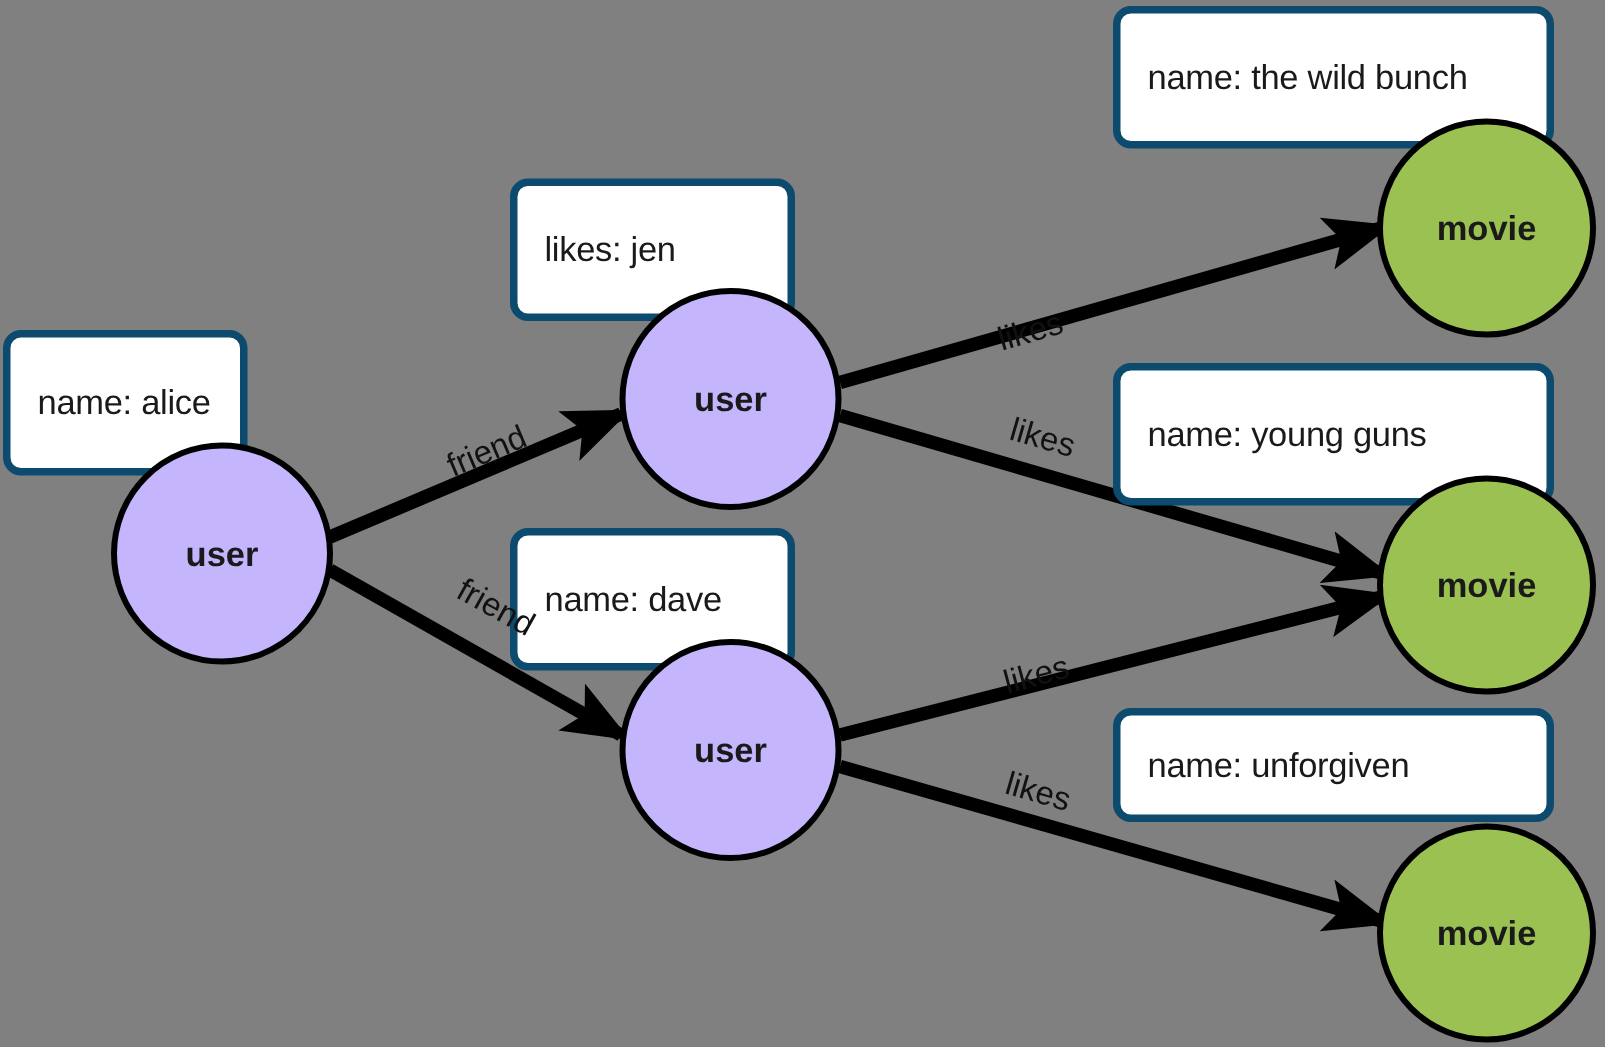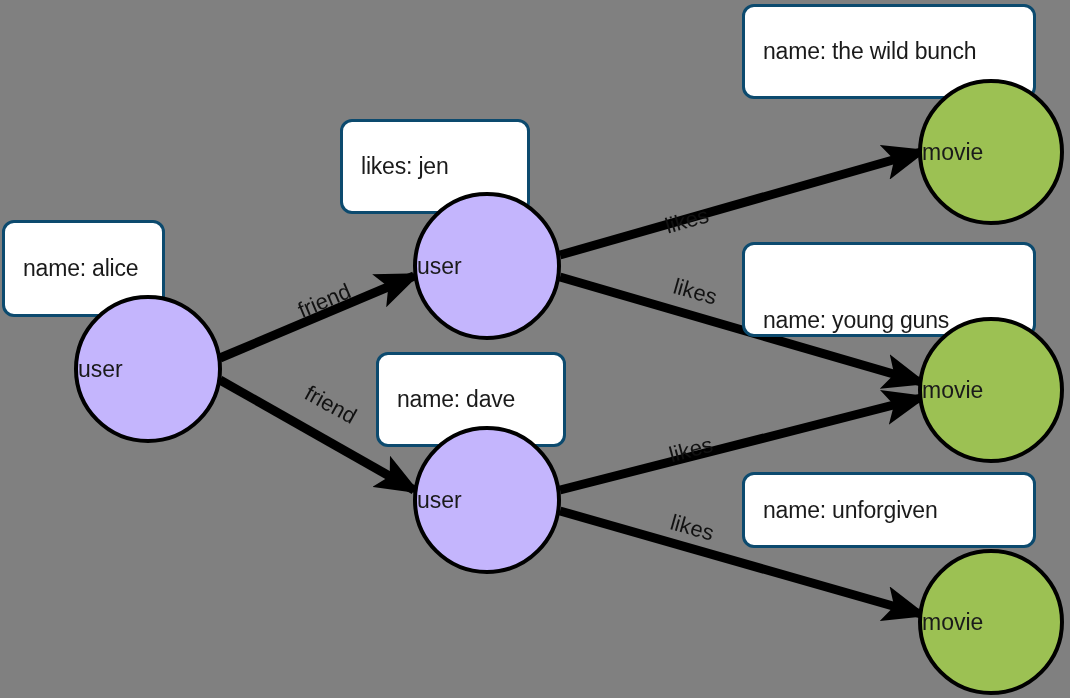--- a/index.html
+++ b/index.html
@@ -24,39 +24,41 @@
     position: absolute;
     left: 0;
     top: 0;
     width: 1070px;
     height: 698px;
   }
   .prop-box {
     position: absolute;
     box-sizing: border-box;
     background: #ffffff;
-    border: 3px solid #0c4a6e;
+    border: 5px solid #0c4a6e;
     border-radius: 12px;
     display: flex;
     align-items: center;
     padding-left: 18px;
     font-size: 23px;
     color: #1a1a1a;
     letter-spacing: -0.2px;
     white-space: nowrap;
   }
   .node {
     position: absolute;
     box-sizing: border-box;
     border: 4px solid #000000;
     border-radius: 50%;
     display: flex;
     align-items: center;
+    justify-content: center;
     font-size: 23px;
     color: #1a1a1a;
+    font-weight: bold;
   }
   .node-user { background: #c4b5fd; }
   .node-movie { background: #9CC153; }
   .edge-label {
     position: absolute;
     font-size: 22px;
     color: #111111;
     white-space: nowrap;
     transform-origin: 50% 50%;
     font-weight: 400;
@@ -83,27 +85,27 @@
       </g>
   </svg>
 
   <div id="boxes">
       <div class="prop-box" style="left: 2px; top: 220px; width: 163px; height: 97px;">
         <span>name: alice</span>
       </div>
       <div class="prop-box" style="left: 340px; top: 119px; width: 190px; height: 95px;">
         <span>likes: jen</span>
       </div>
-      <div class="prop-box" style="left: 340px; top: 352px; width: 190px; height: 95px; margin-left: 36px;">
+      <div class="prop-box" style="left: 340px; top: 352px; width: 190px; height: 95px;">
         <span>name: dave</span>
       </div>
       <div class="prop-box" style="left: 742px; top: 4px; width: 294px; height: 95px;">
         <span>name: the wild bunch</span>
       </div>
-      <div class="prop-box" style="left: 742px; top: 242px; width: 294px; height: 95px; align-items: flex-end;">
+      <div class="prop-box" style="left: 742px; top: 242px; width: 294px; height: 95px;">
         <span>name: young guns</span>
       </div>
       <div class="prop-box" style="left: 742px; top: 472px; width: 294px; height: 76px;">
         <span>name: unforgiven</span>
       </div>
     </div>
   <div id="nodes">
       <div class="node node-user" style="left: 74px; top: 295px; width: 148px; height: 148px;">
         <span>user</span>
       </div>

